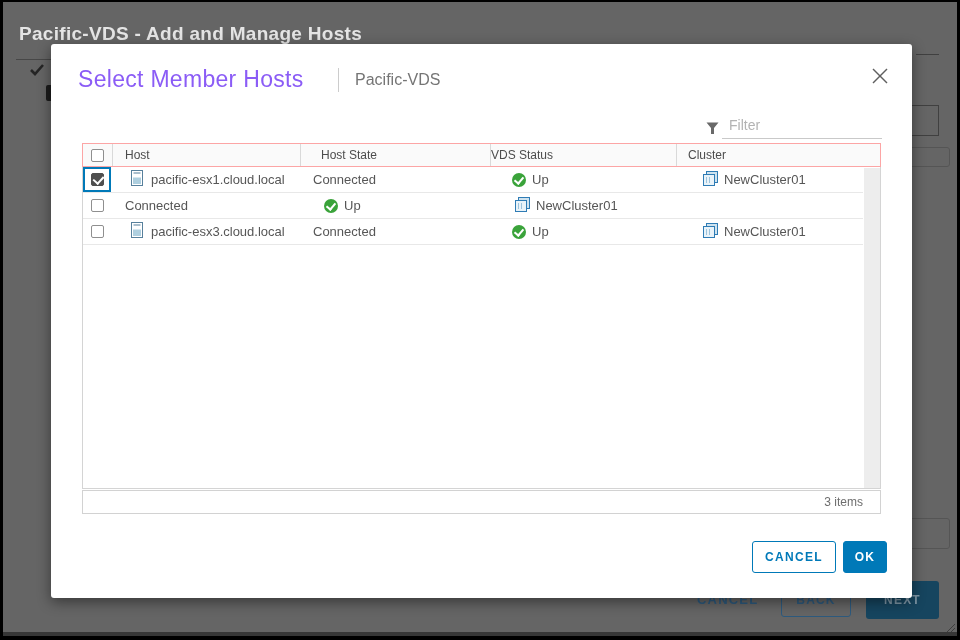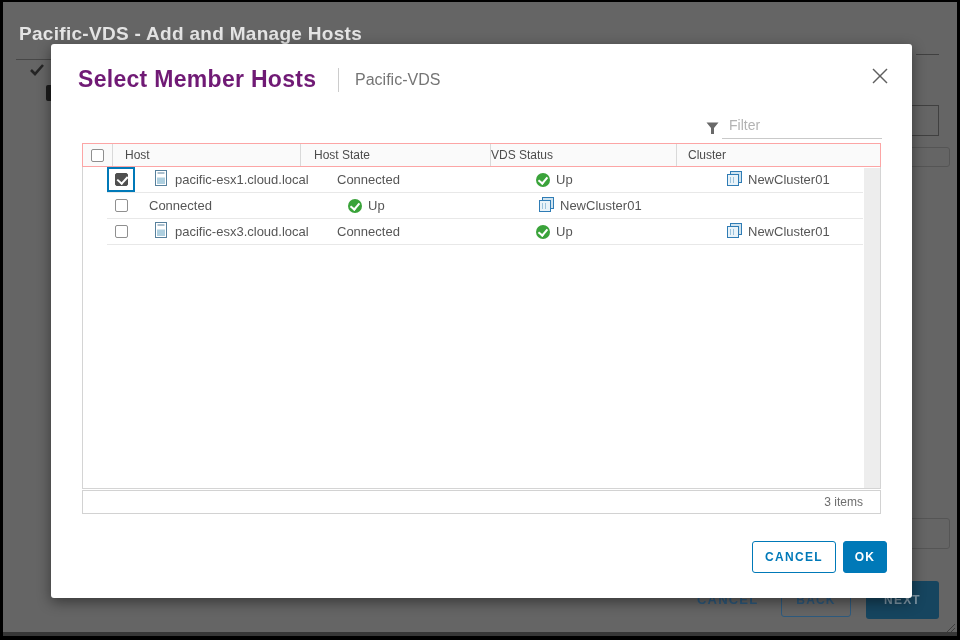--- a/index.html
+++ b/index.html
@@ -35,22 +35,22 @@
   .bg-next { position:absolute; left:863px; top:579px; width:73px; height:38px;
               background:#16455f; border-radius:3px; color:#7e96a6; font-size:12px;
               font-weight:bold; letter-spacing:1.2px; display:flex; align-items:center;
               justify-content:center; }
   .bg-resize { position:absolute; left:941px; top:618px; }
 
   
   .modal { position:absolute; left:51px; top:44px; width:861px; height:554px;
            background:#fff; border-radius:3px; box-shadow:0 4px 14px rgba(0,0,0,.45);
            z-index:10; }
-  .modal-title { position:absolute; left:27px; top:22px; font-size:23px; font-weight:700;
-           color:#701a75; letter-spacing:.3px; }
+  .modal-title { position:absolute; left:27px; top:22px; font-size:23px; font-weight:400;
+           color:#8b5cf6; letter-spacing:.3px; }
   .title-divider { position:absolute; left:287px; top:24px; width:1px; height:24px;
            background:#ccc; }
   .modal-subtitle { position:absolute; left:304px; top:27px; font-size:16px; color:#757575; }
   .close-btn { position:absolute; left:815px; top:20px; width:28px; height:28px;
            display:flex; align-items:center; justify-content:center; cursor:pointer; }
 
   
   .filter-wrap { position:absolute; left:652px; top:70px; width:179px; height:26px; }
   .funnel { position:absolute; left:3px; top:7px; }
   .filter-input { position:absolute; left:19px; top:0; width:160px; height:25px;
@@ -60,30 +60,30 @@
   .filter-input::placeholder { color:#b3b3b3; }
 
   
   .grid { position:absolute; left:31px; top:99px; width:799px; }
   .grid-header { display:flex; height:24px; background:#fafafa;
            border:1px solid #fca5a5; font-size:12px; color:#4c4c4c; }
   .hcell { display:flex; align-items:center; border-left:1px solid #d9d9d9; overflow:hidden; }
   .hcell:first-child { border-left:none; }
   .col-check { width:29px; flex:none; justify-content:center; }
   .col-host  { width:188px; flex:none; padding-left:12px; }
-  .col-state { width:190px; flex:none; padding-left:13px; }
+  .col-state { width:190px; flex:none; padding-left:20px; }
   .col-vds   { width:186px; flex:none; padding-left:0; }
   .col-cluster { flex:1; padding-left:11px; }
   .grid-body { position:relative; height:322px; background:#fff;
            border:1px solid #d4d4d4; border-top:none; }
   .rows-area { position:absolute; left:0; top:0; right:17px; bottom:0; }
   .scroll-track { position:absolute; top:1px; right:0; width:16px; height:320px;
            background:#ededed; }
   .grid-row { display:flex; height:26px; border-bottom:1px solid #e8e8e8;
-           font-size:13px; color:#565656; position:relative;margin-left:24px; }
+           font-size:13px; color:#565656; position:relative; }
   .cell { display:flex; align-items:center; overflow:hidden; padding-left:0; }
   .cell.col-host { padding-left:0; }
   .cell.col-state { padding-left:13px; }
   .cell.col-vds, .cell.col-cluster { padding-left:0; }
   .checkbox { width:13px; height:13px; border:1px solid #8f8f8f; border-radius:2px;
            background:#fff; flex:none; }
   .checkbox.checked { background:#4f4f4f; border-color:#4f4f4f; position:relative; }
   .checkbox.checked::after { content:""; position:absolute; left:3px; top:0px;
            width:5px; height:8px; border:solid #fff; border-width:0 2px 2px 0;
            transform:rotate(42deg); }

